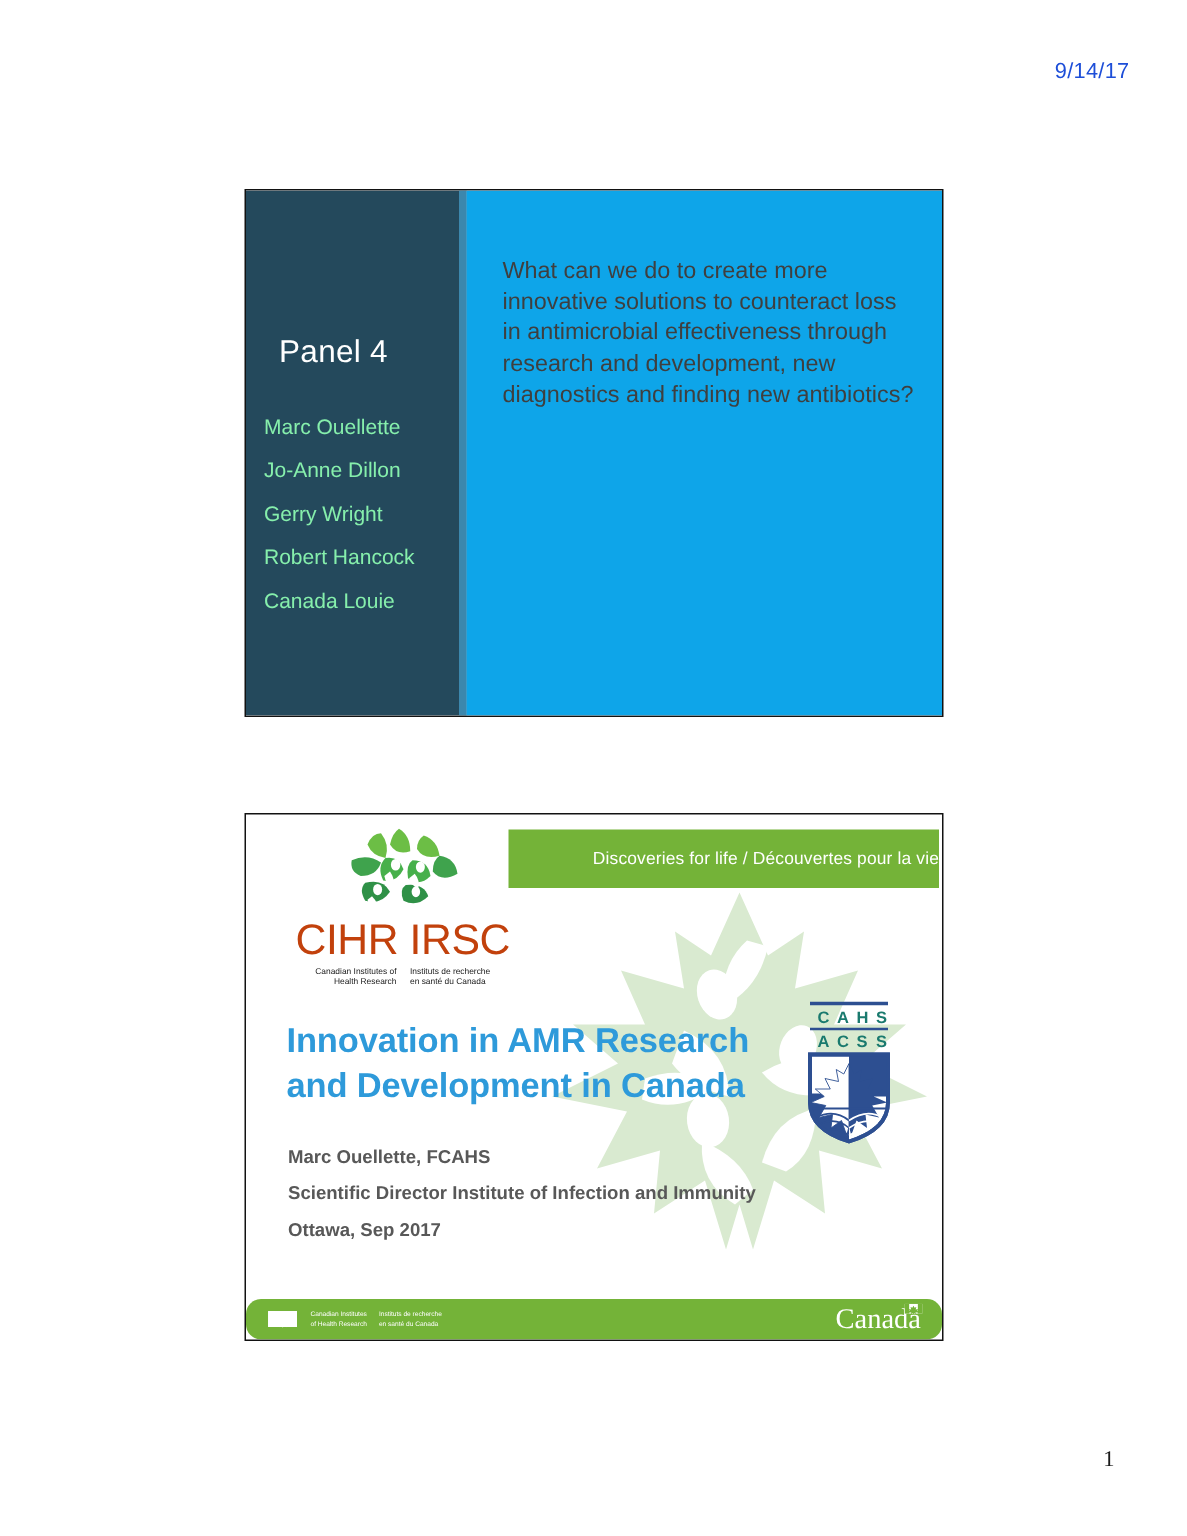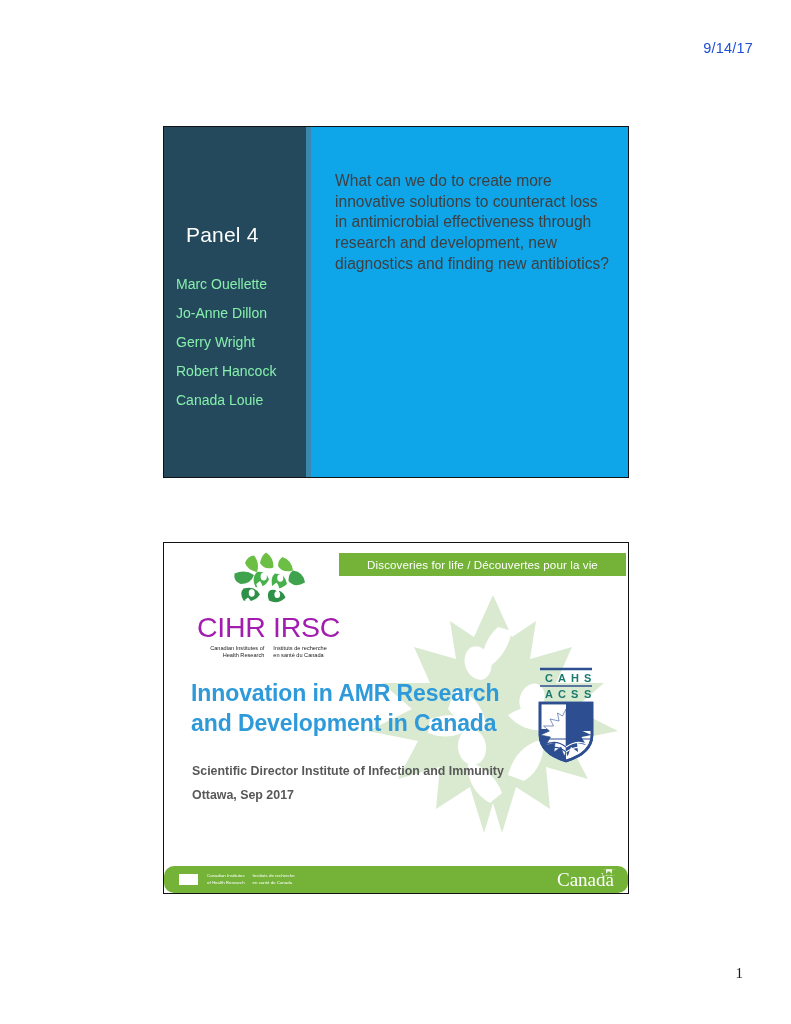--- a/index.html
+++ b/index.html
@@ -133,25 +133,25 @@
     opacity: 1;
     pointer-events: none;
   }
 
   
   .s2-banner {
     position: absolute;
     top: 10px;
     left: 175px;
     right: 2px;
-    height: 23px;
+    height: 39px;
     background: #74b338;
     display: flex;
     align-items: center;
-    justify-content: center;
+    justify-content: flex-end;
   }
   .s2-banner-text {
     color: #ffffff;
     font-size: 11.6px;
     letter-spacing: 0.1px;
     white-space: nowrap;
   }
 
   
   .s2-cihr {
@@ -162,21 +162,21 @@
   }
   .s2-cihr-leaf {
     width: 92px;
     height: 60px;
     margin-left: 34px;
     display: block;
   }
   .s2-cihr-word {
     font-family: "Liberation Sans", sans-serif;
     font-size: 28.5px;
-    color: #a21caf;
+    color: #c2410c;
     letter-spacing: -0.3px;
     line-height: 1;
     margin-top: 2px;
     text-align: center;
     white-space: nowrap;
   }
   .s2-cihr-sub {
     display: flex;
     gap: 9px;
     margin-top: 3px;
@@ -365,20 +365,21 @@
         <div class="col-fr">
           <span>Instituts de recherche</span><br>
           <span>en santé du Canada</span>
         </div>
       </div>
     </div>
 
     <div class="s2-title">Innovation in AMR Research and Development in Canada</div>
 
     <div class="s2-byline">
+      <div class="s2-byline-line">Marc Ouellette, FCAHS</div>
       <div class="s2-byline-line">Scientific Director Institute of Infection and Immunity</div>
       <div class="s2-byline-line">Ottawa, Sep 2017</div>
     </div>
 
     <svg class="s2-shield" viewBox="0 0 68 98">
       <line x1="8" y1="4" x2="60" y2="4" stroke="#2d4f91" stroke-width="2.4"></line>
       <text x="13" y="17" font-family="Liberation Sans, sans-serif" font-size="11" font-weight="bold" fill="#1a7a6e">C</text>
       <text x="26" y="17" font-family="Liberation Sans, sans-serif" font-size="11" font-weight="bold" fill="#1a7a6e">A</text>
       <text x="39" y="17" font-family="Liberation Sans, sans-serif" font-size="11" font-weight="bold" fill="#1a7a6e">H</text>
       <text x="52" y="17" font-family="Liberation Sans, sans-serif" font-size="11" font-weight="bold" fill="#1a7a6e">S</text>

